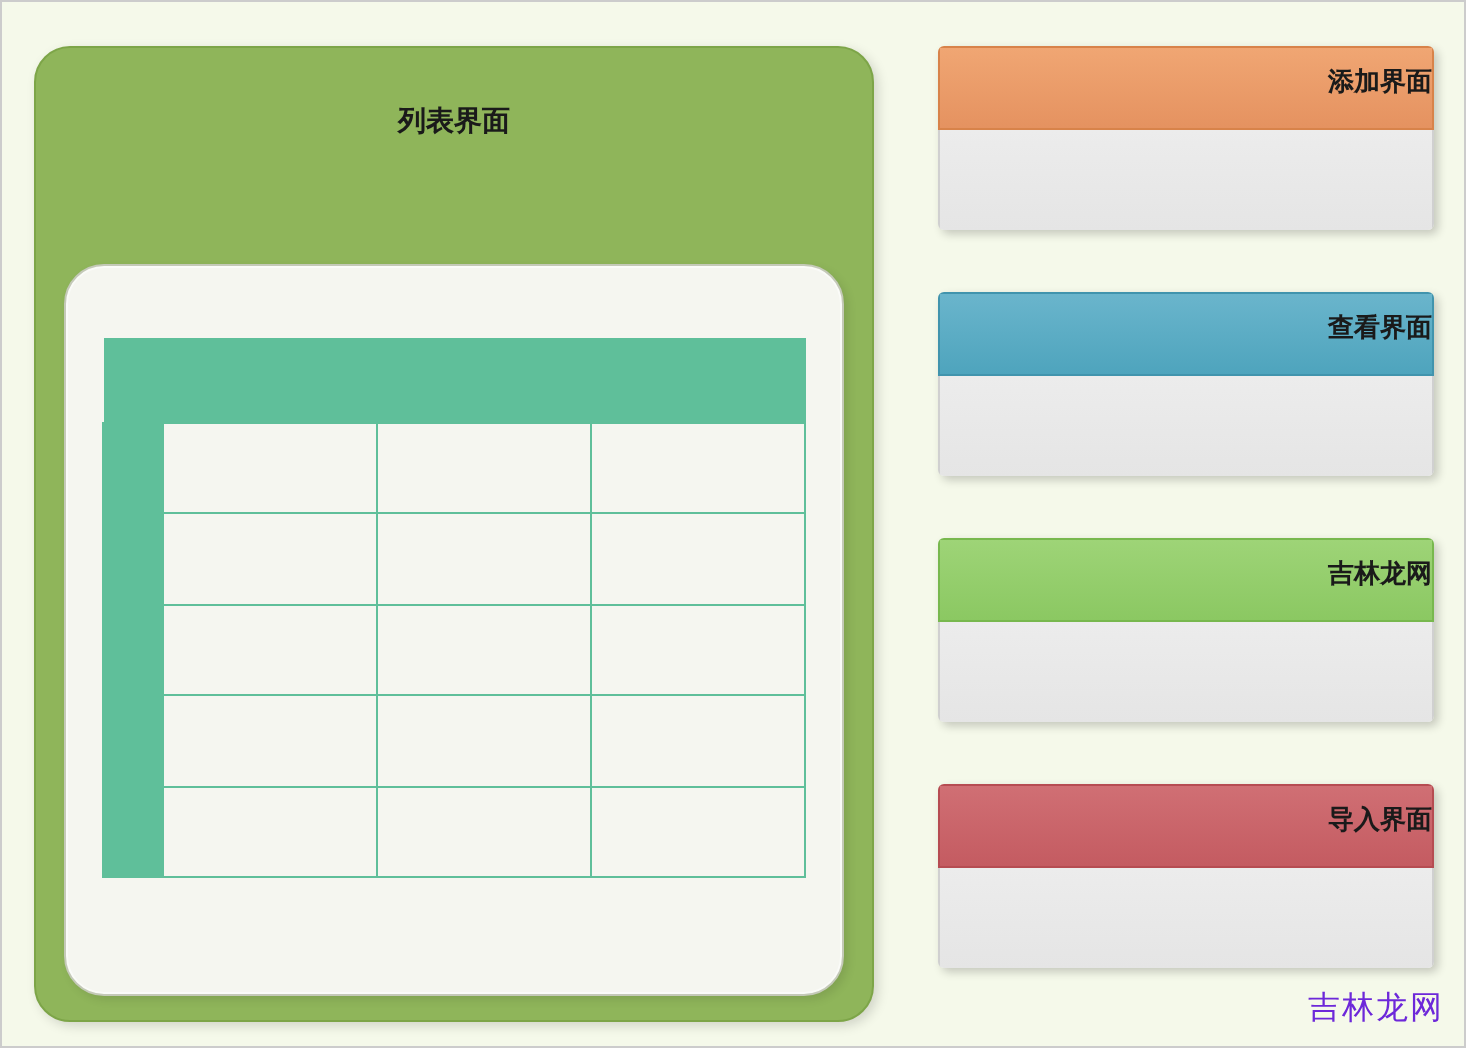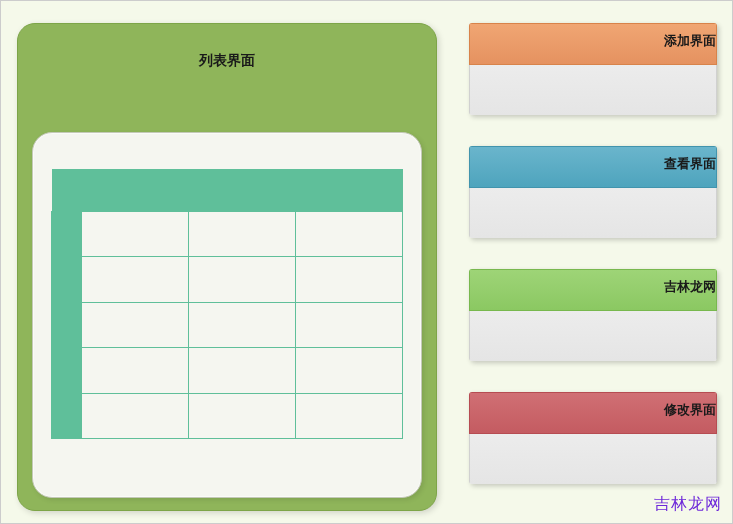--- a/index.html
+++ b/index.html
@@ -184,17 +184,17 @@
   <div class="side-card-header">查看界面</div>
   <div class="side-card-body"></div>
 </div>
 
 <div class="side-card card-green">
   <div class="side-card-header">吉林龙网</div>
   <div class="side-card-body"></div>
 </div>
 
 <div class="side-card card-red">
-  <div class="side-card-header">修改界面</div>
+  <div class="side-card-header">导入界面</div>
   <div class="side-card-body"></div>
 </div>
 
 <div class="watermark">吉林龙网</div>
 
 </body></html>

